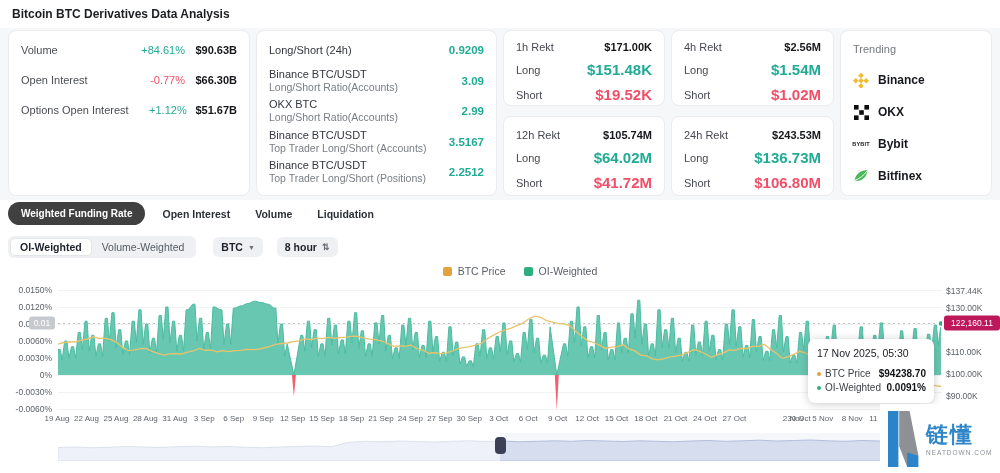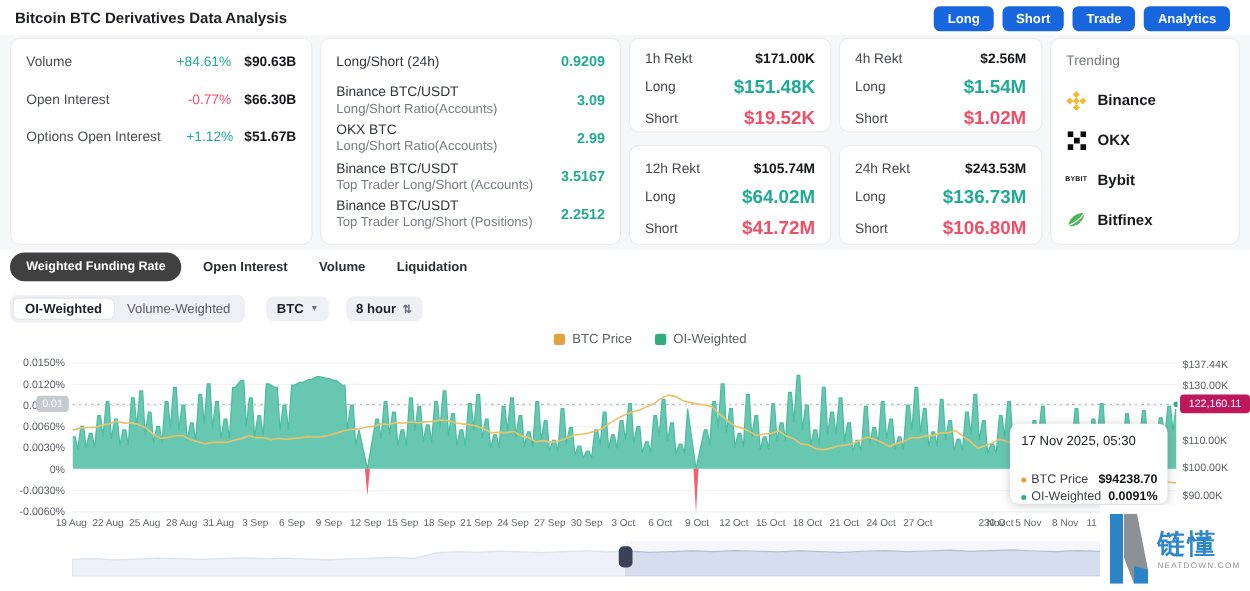--- a/index.html
+++ b/index.html
@@ -64,42 +64,41 @@
   background-image:repeating-linear-gradient(to right, #bfc3c8 0 2px, transparent 2px 5px); }
 .tag-left { position:absolute; left:29px; width:26px; height:13px; background:#c6c9cd; border-radius:3px;
   color:#fff; font-size:8.5px; text-align:center; line-height:13px; transform:translateY(-50%); }
 .tag-right { position:absolute; left:944px; width:56px; height:15px; background:#be185d; border-radius:3px;
   color:#fff; font-size:8.5px; text-align:center; line-height:15px; transform:translateY(-50%); z-index:4; }
 #plot { position:absolute; left:58px; top:14px; }
 .xlabels { position:absolute; left:0; top:152px; width:1000px; height:14px; }
 .xl { position:absolute; transform:translateX(-50%); font-size:8px; color:#5f646b; white-space:nowrap; }
 .tooltip { position:absolute; left:808px; top:77px; width:126px; height:64px; background:#fff;
   border-radius:7px; box-shadow:0 1px 8px rgba(60,64,72,.28); padding:8px 8px 0 9px; z-index:5; }
-.tt-title { font-size:10.5px; font-weight:400; color:#222529; margin-bottom:19px; white-space:nowrap; }
+.tt-title { font-size:10.5px; font-weight:400; color:#222529; margin-bottom:9px; white-space:nowrap; }
 .tt-row { display:flex; align-items:center; margin-bottom:3px; white-space:nowrap; }
 .tt-dot { width:3px; height:3px; border-radius:50%; border:2px solid; background:#3f4247; margin-right:4px; flex:none; }
 .tt-lbl { font-size:10px; color:#3c4046; flex:1; margin-right:4px; }
 .tt-val { font-size:10px; font-weight:700; color:#101214; }
 .navigator { position:absolute; left:58px; top:433px; width:942px; height:28px; }
 .nav-handle { position:absolute; left:437px; top:4px; width:11px; height:17px;
   background:#3b4057; border-radius:4px; z-index:3; }
 .nav-dim-left { position:absolute; left:0; top:0; width:442px; height:28px; background:rgba(255,255,255,.5); z-index:2; }
 .nav-sel { position:absolute; left:442px; top:0; width:500px; height:28px; background:rgba(125,150,210,.08); z-index:2; }
 .watermark { position:absolute; left:880px; top:404px; width:120px; height:69px; background:#fff; z-index:10;
   display:flex; align-items:center; padding-left:8px; }
 .wm-text { margin-left:6px; }
 .wm-cn { font-size:22px; font-weight:700; color:#2f86c8; line-height:25px; letter-spacing:2px; }
 .wm-site { font-size:6.5px; color:#8a9097; letter-spacing:1px; margin-top:2px; }
 </style>
 </head>
 <body>
 
 <div class="header">
   <div class="title">Bitcoin BTC Derivatives Data Analysis</div>
-  <div id="header-buttons"><span class="hbtn">Long</span><span class="hbtn">Short</span><span class="hbtn">Trade</span><span class="hbtn">Analytics</span></div>
 </div>
 
 <div class="cards">
   <div class="card card1" id="card-overview">
       <div class="orow">
         <span class="lbl">Volume</span>
         <span class="chg up">+84.61%</span>
         <span class="val">$90.63B</span>
       </div>
       <div class="orow">

